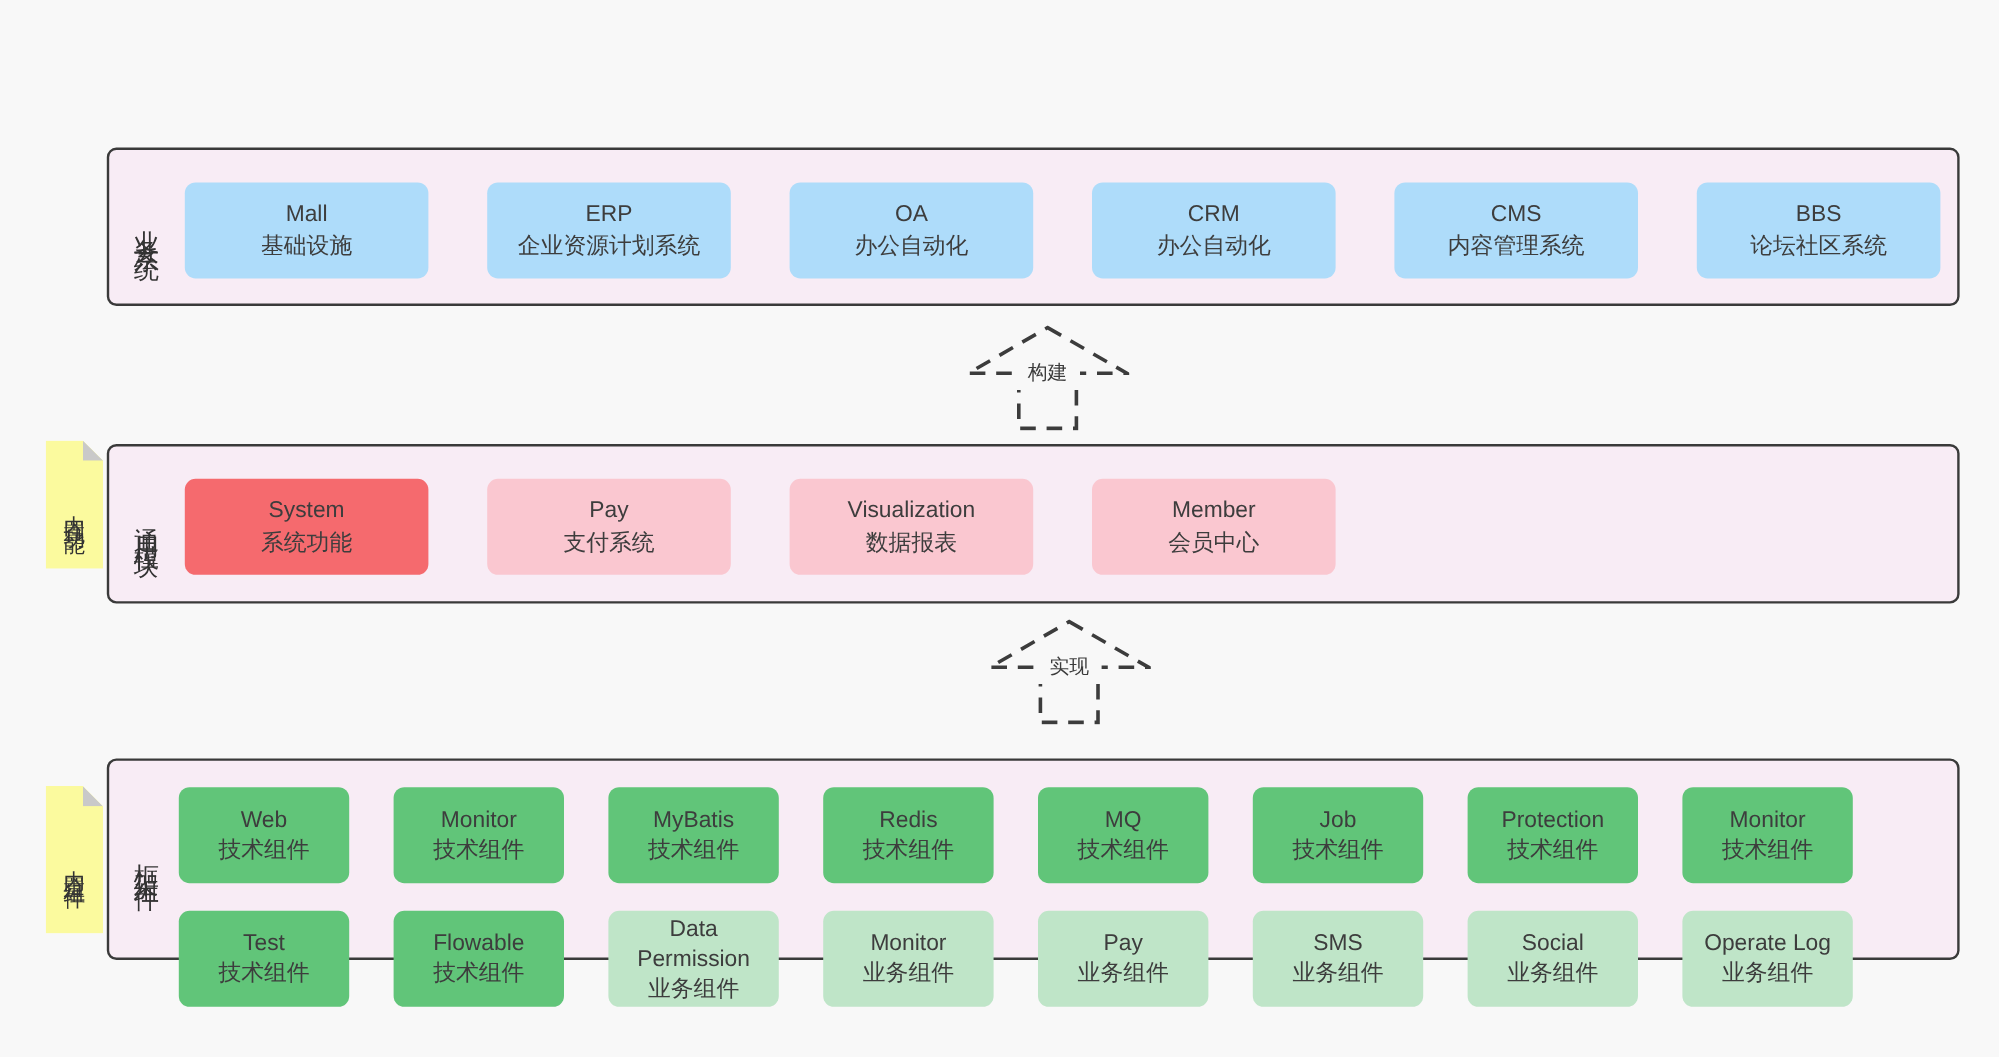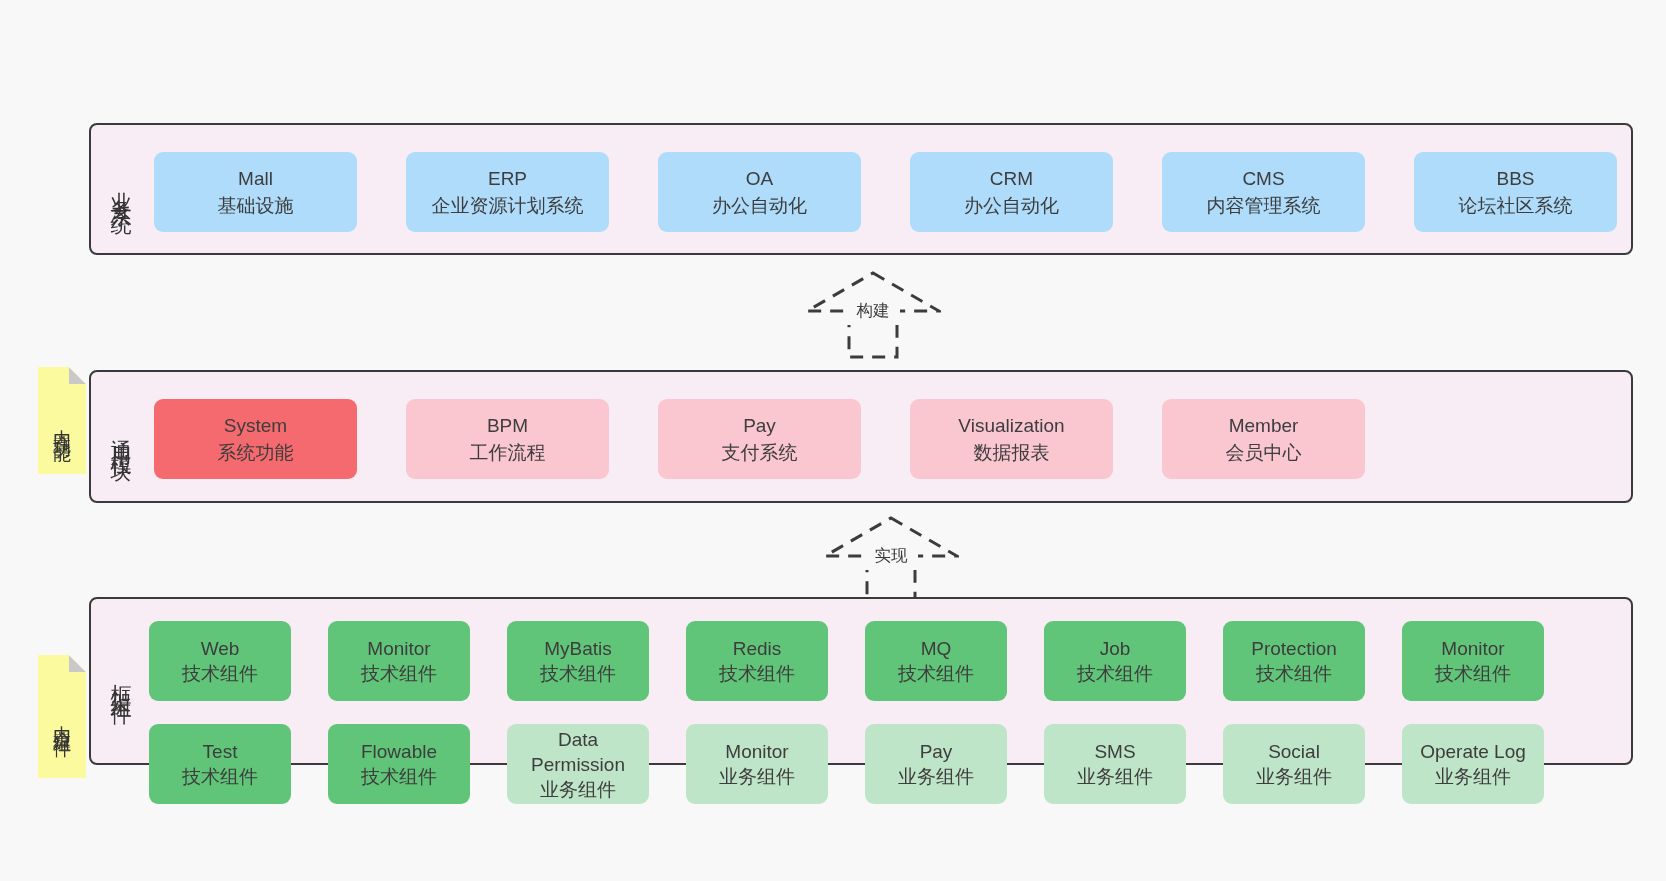--- a/index.html
+++ b/index.html
@@ -4,21 +4,21 @@
 <style>
   * { margin:0; padding:0; box-sizing:border-box; }
   html,body { background:#f8f8f8; }
   body { font-family:"Liberation Sans","DejaVu Sans",sans-serif; color:#3d3d3d; }
   .canvas { position:relative; width:1666px; height:881px; background:#f8f8f8; overflow:hidden; }
 
   .panel { position:absolute; left:89px; width:1544px; background:#f8ecf5;
            border:2px solid #3a3a3a; border-radius:8px; }
   #panel-business  { top:123px; height:132px; }
   #panel-modules   { top:370px; height:133px; }
-  #panel-framework { top:597px; height:168px; }
+  #panel-framework { top:632px; height:168px; }
 
   .layer-label { position:absolute; left:8px; top:0; bottom:0; width:44px;
                  display:flex; align-items:center; justify-content:center;
                  writing-mode:vertical-rl; text-orientation:upright;
                  font-size:21px; letter-spacing:7px; color:#333; }
 
   .row { position:absolute; display:flex; }
   .row6 { left:63px; gap:49px; }
   .row8 { left:58px; gap:37px; }
   #row-business { top:27px; }
@@ -98,24 +98,20 @@
   </div>
 
   <section class="panel" id="panel-modules">
     <div class="layer-label">通用模块</div>
     <div class="row row6" id="row-modules">
       <div class="box red">
         <span>System</span>
         <span>系统功能</span>
       </div>
       <div class="box pink">
-        <span>BPM</span>
-        <span>工作流程</span>
-      </div>
-      <div class="box pink">
         <span>Pay</span>
         <span>支付系统</span>
       </div>
       <div class="box pink">
         <span>Visualization</span>
         <span>数据报表</span>
       </div>
       <div class="box pink">
         <span>Member</span>
         <span>会员中心</span>

